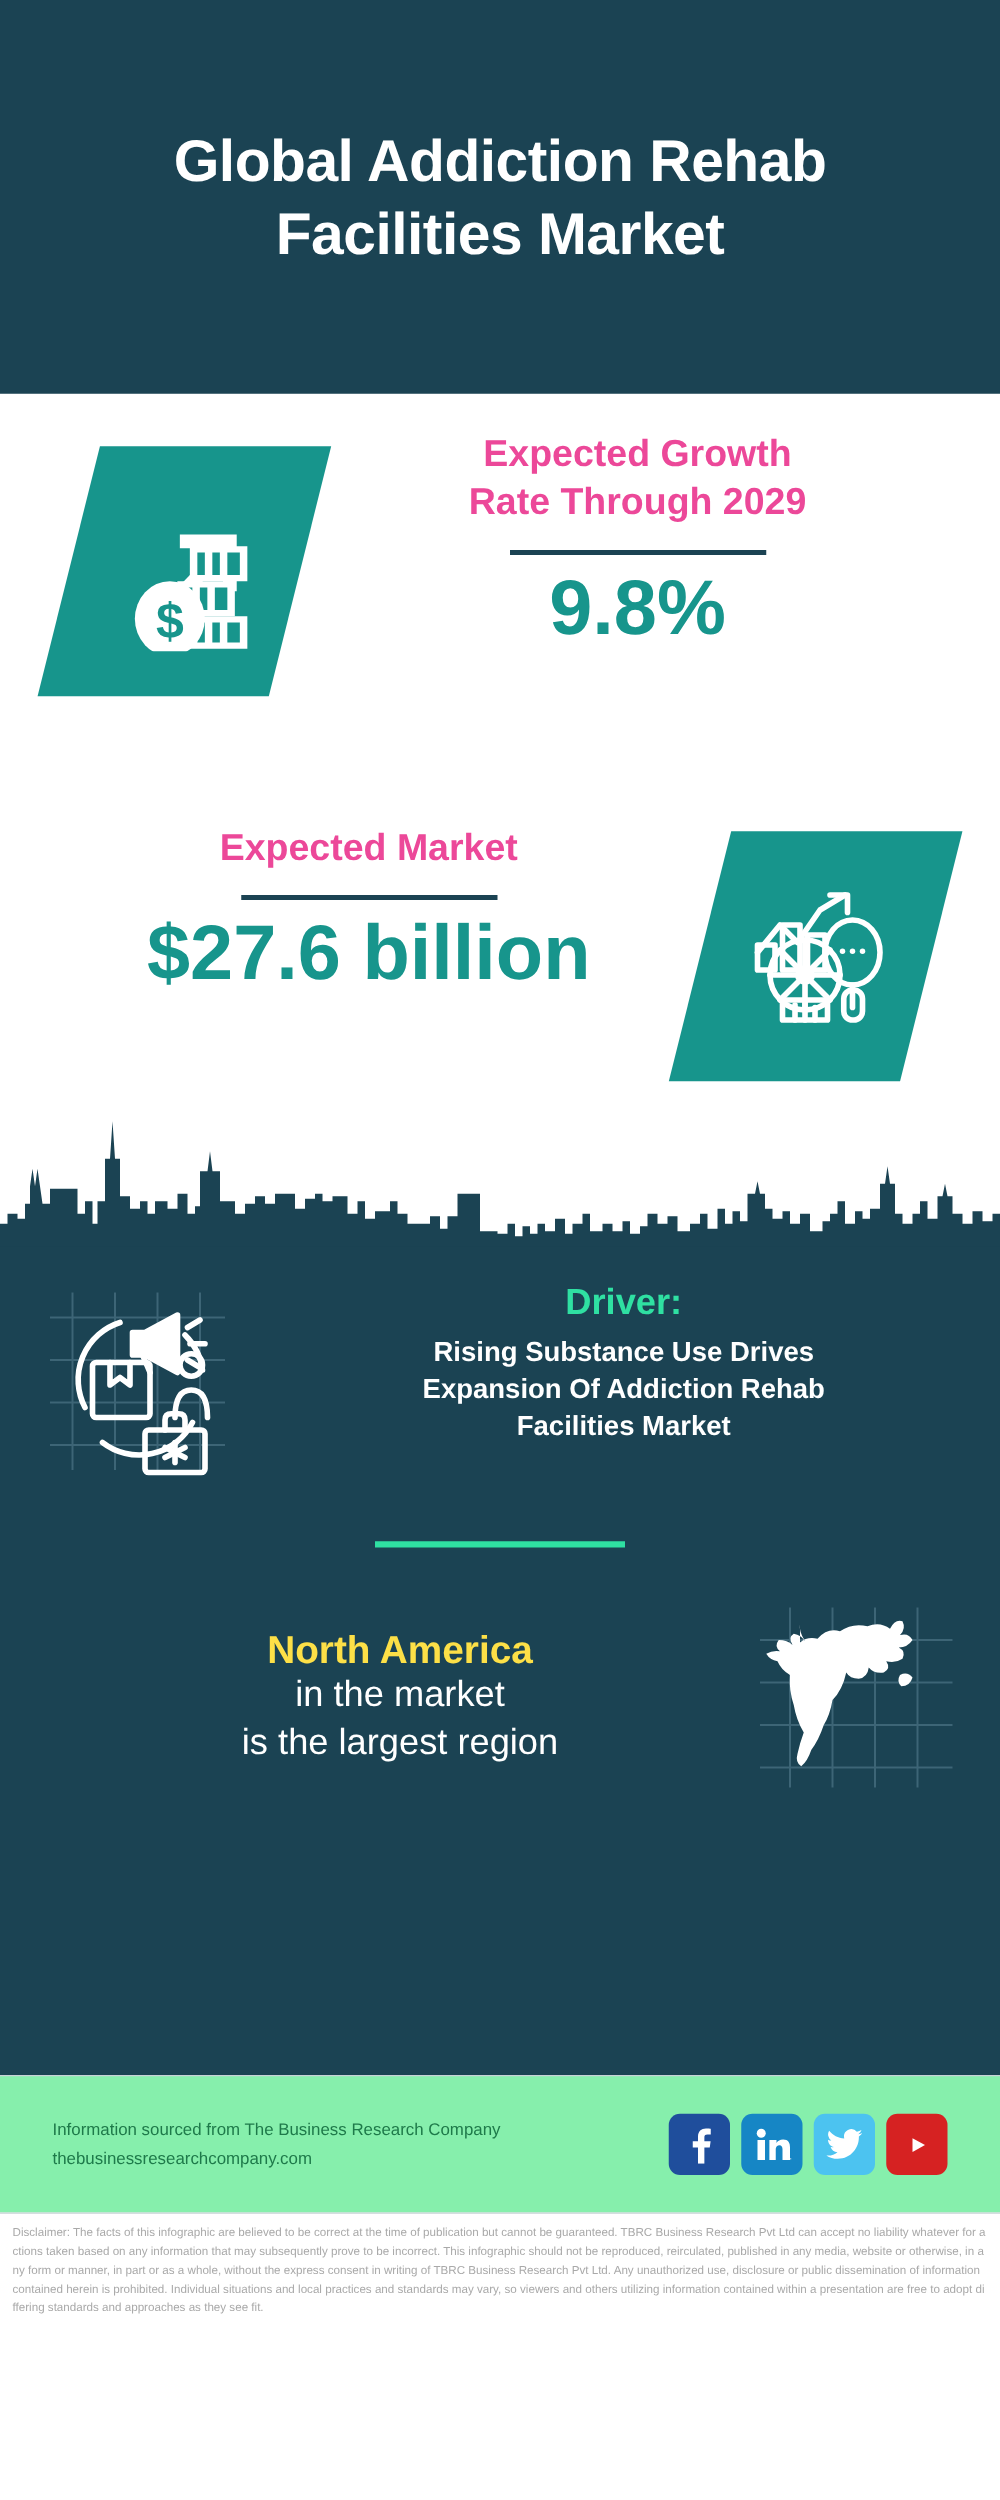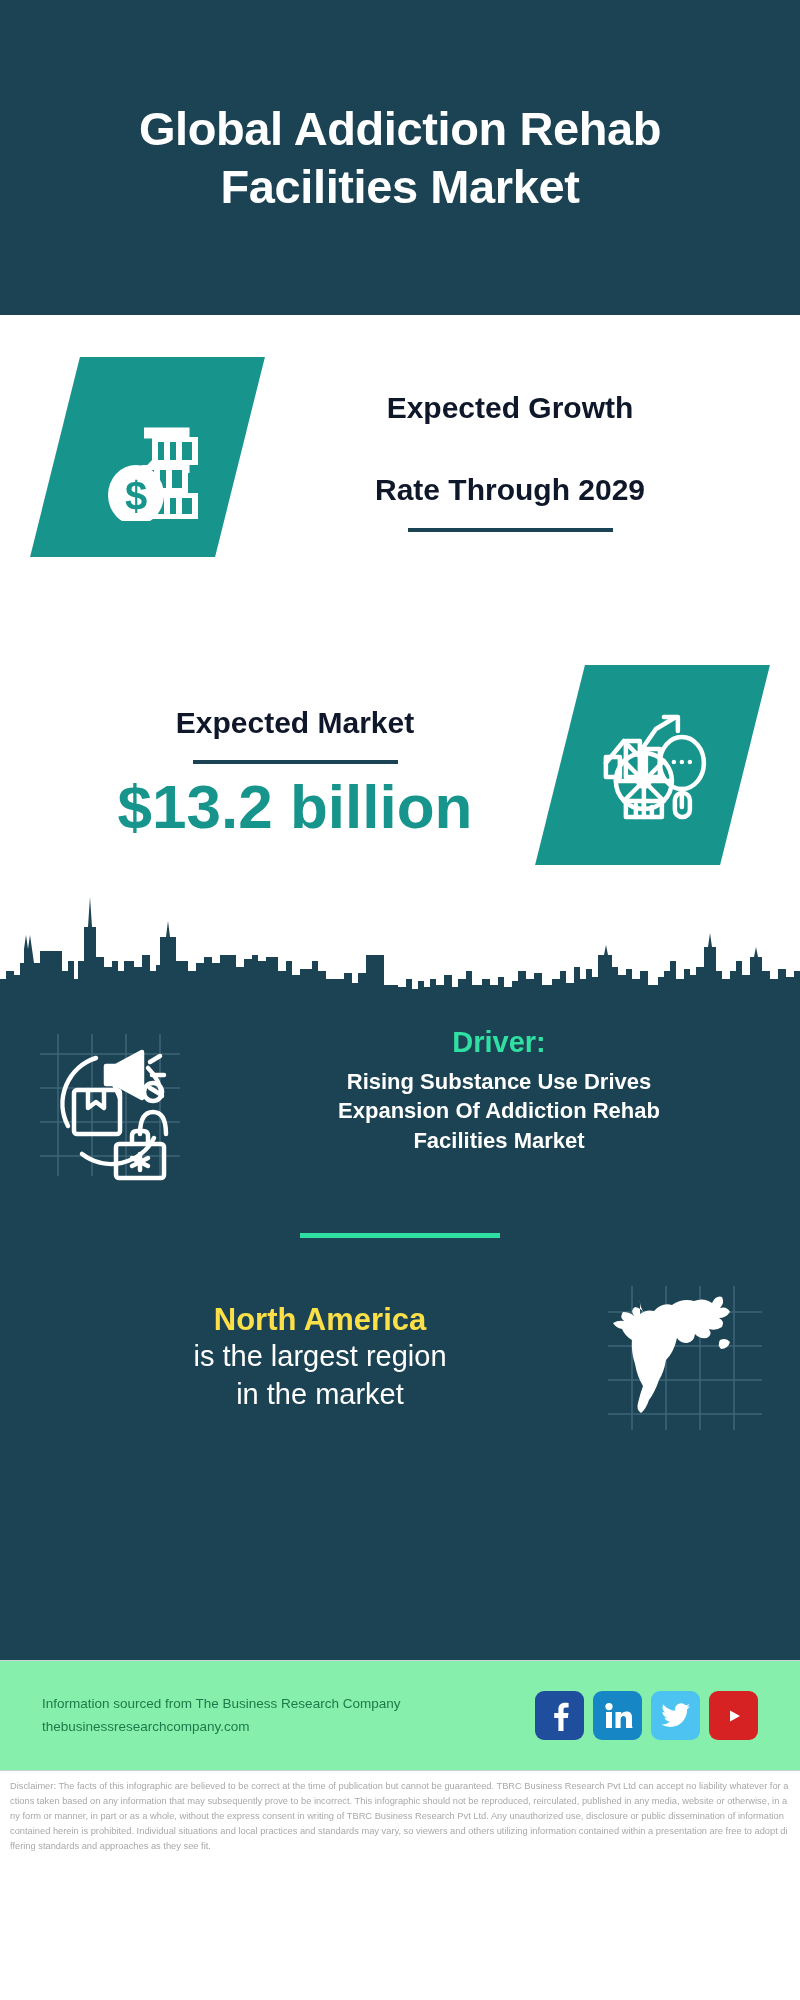--- a/index.html
+++ b/index.html
@@ -41,25 +41,24 @@
     background:#17958c;
     transform:skewX(-14deg);
     display:flex; align-items:center; justify-content:center;
     flex:0 0 auto;
   }
   .para-inner { transform:skewX(14deg); display:flex; align-items:center; justify-content:center; }
   .stat1 .para-wrap { margin-left:55px; margin-top:12px; }
 
   .stat-text { flex:1; text-align:center; padding-right:20px; }
   .stat-label {
-    color:#0f172a;
+    color:#ec4899;
     font-size:30px;
     font-weight:bold;
     line-height:1.28;
-    margin-top:44px;
   }
   .rule-dark {
     width:205px; height:4px; background:#1b4353;
     margin:18px auto 10px auto;
   }
   .stat-value {
     color:#17958c;
     font-size:62px;
     font-weight:bold;
     line-height:1.05;
@@ -203,28 +202,29 @@
               <text x="52" y="121" font-family="Liberation Sans, sans-serif" font-size="40" font-weight="bold" fill="#17958c" text-anchor="middle">$</text>
             </svg>
           </span>
         </div>
       </div>
     </div>
     <div class="stat-text">
       <div class="stat-label">Expected Growth</div>
       <div class="stat-label">Rate Through 2029</div>
       <div class="rule-dark"></div>
+      <div class="stat-value">9.8%</div>
     </div>
   </div>
 
   <div class="stat2">
     <div class="stat-text">
       <div class="stat-label">Expected Market</div>
       <div class="rule-dark"></div>
-      <div class="stat-value">$13.2 billion</div>
+      <div class="stat-value">$27.6 billion</div>
     </div>
     <div class="para-wrap">
       <div class="para-badge">
         <div class="para-inner">
           <span>
             <svg width="125" height="125" viewBox="0 0 125 125" fill="none" stroke="#fff" stroke-width="4.5" stroke-linecap="round" stroke-linejoin="round">
 
               <polyline points="16,62 34,40 48,54 66,28 86,16"></polyline>
               <polyline points="74,16 88,16 88,30"></polyline>
 
@@ -316,22 +316,22 @@
         <div class="driver-body">Expansion Of Addiction Rehab</div>
         <div class="driver-body">Facilities Market</div>
       </div>
     </div>
 
     <div class="rule-green"></div>
 
     <div class="region-row">
       <div class="region-text">
         <div class="region-name">North America</div>
+        <div class="region-sub">in the market</div>
         <div class="region-sub">is the largest region</div>
-        <div class="region-sub">in the market</div>
       </div>
       <div class="map-icon">
         <svg width="170" height="155" viewBox="0 0 170 155" fill="none">
           <g stroke="#3d6576" stroke-width="1.6">
             <line x1="8" y1="32" x2="162" y2="32"></line>
             <line x1="8" y1="66" x2="162" y2="66"></line>
             <line x1="8" y1="100" x2="162" y2="100"></line>
             <line x1="8" y1="134" x2="162" y2="134"></line>
             <line x1="32" y1="6" x2="32" y2="150"></line>
             <line x1="66" y1="6" x2="66" y2="150"></line>

